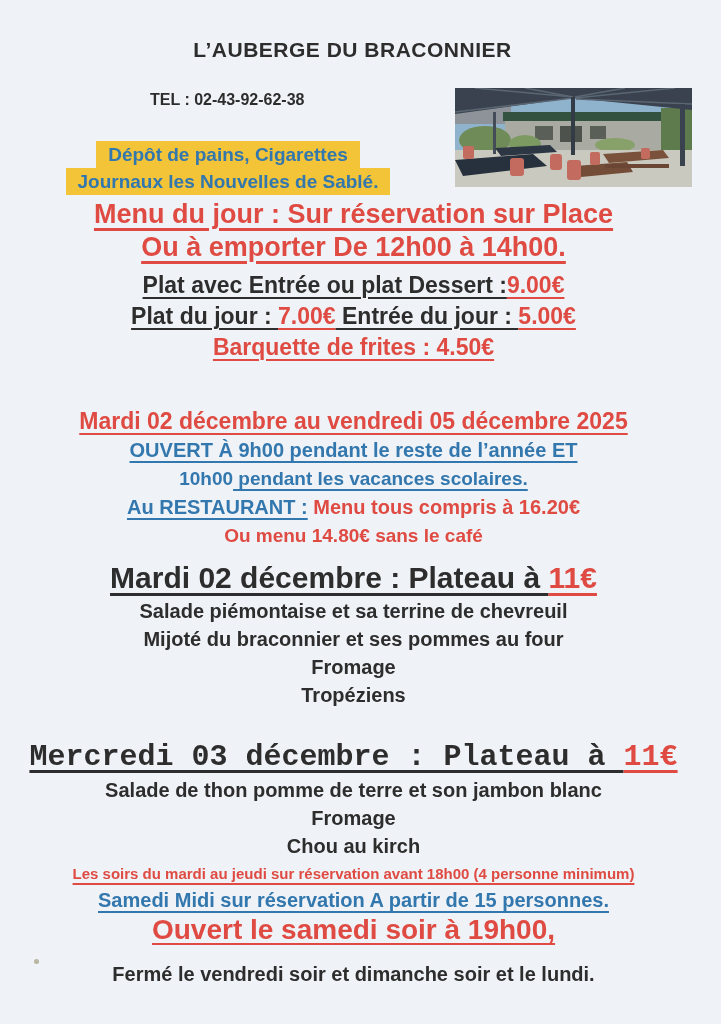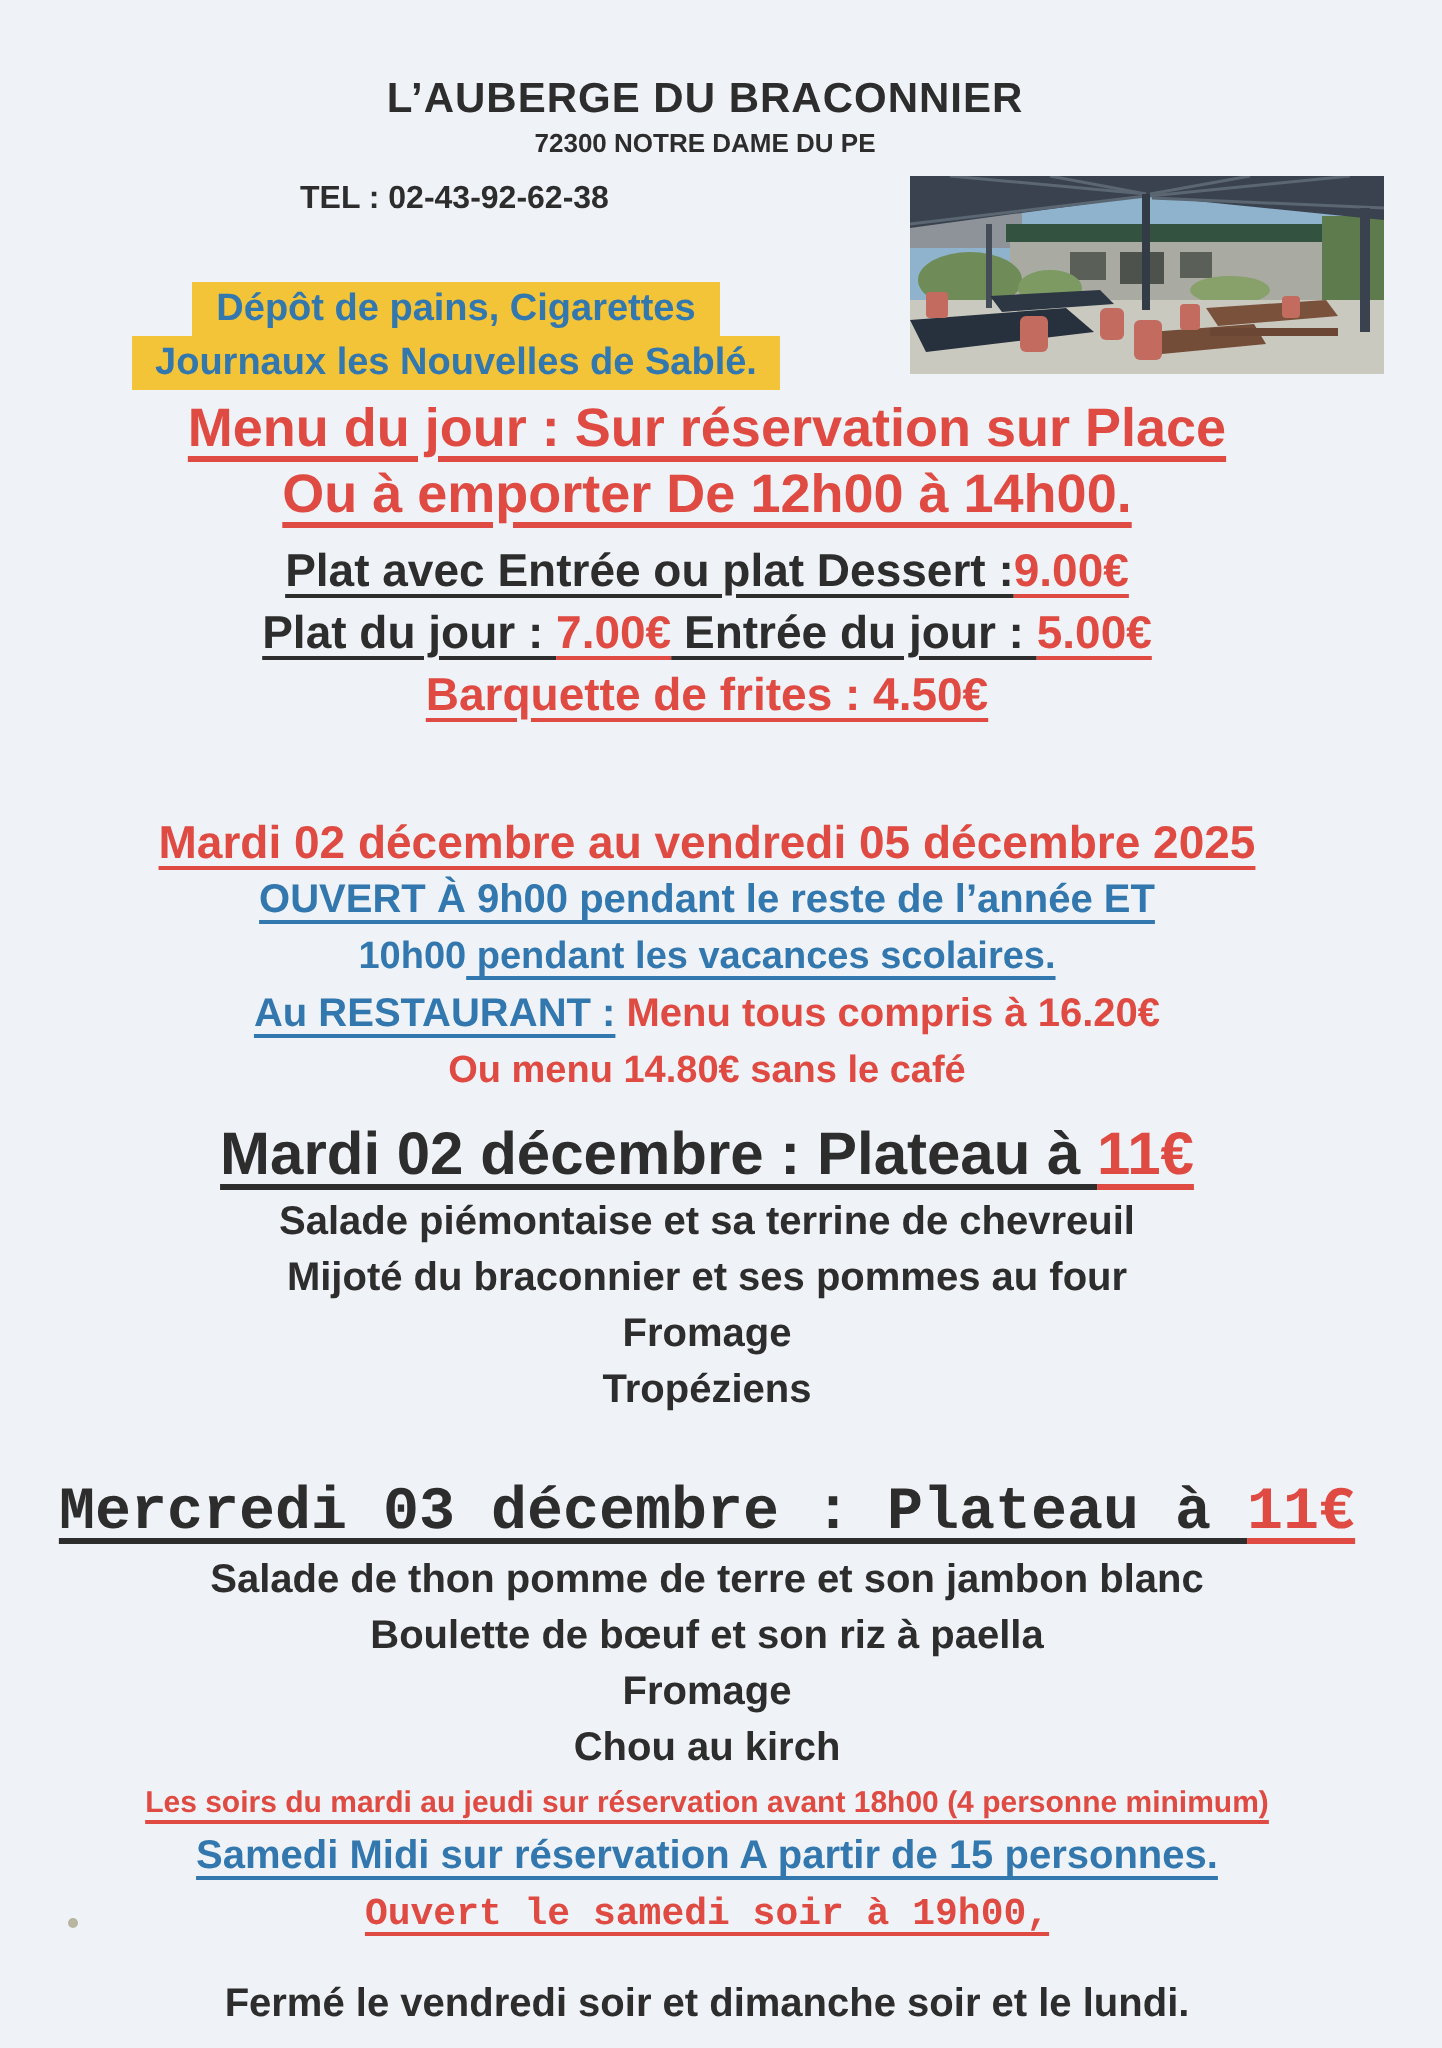--- a/index.html
+++ b/index.html
@@ -69,34 +69,33 @@
   .dates{font-size:23px;line-height:29px;margin-top:44px;}
   .hours1{font-size:20px;line-height:29px;}
   .hours2{font-size:19px;line-height:28px;color:var(--blue);}
   .resto{font-size:20px;line-height:29px;}
   .resto-alt{font-size:19px;line-height:27px;color:var(--red);}
   .day-header{font-size:30px;line-height:38px;margin-top:10px;}
   .day-header.second{margin-top:29px;font-family:Liberation Mono, monospace;}
   .dish{font-size:20px;line-height:28px;color:var(--ink);}
   .foot-small{font-size:15px;line-height:24px;margin-top:2px;color:var(--red);}
   .foot-blue{font-size:20px;line-height:29px;color:var(--blue);}
-  .foot-red{font-size:19px;line-height:29px;color:var(--red);font-family:Liberation Mono, monospace;}
+  .foot-red{font-size:28px;line-height:29px;color:var(--red);}
   .foot-closed{font-size:20px;line-height:29px;margin-top:16px;color:var(--ink);}
   .speck{
     position:absolute;left:34px;top:959px;width:5px;height:5px;border-radius:50%;
     background:#9a9572;opacity:.65;
   }
 </style>
 </head>
 <body>
 
 <div class="page">
 
   <div class="title">L’AUBERGE DU BRACONNIER</div>
-  <div class="address">72300 NOTRE DAME DU PE</div>
   <div class="tel">TEL : 02-43-92-62-38</div>
 
   <div class="photo" title="Photo de la terrasse : pergola, tables et chaises roses sur gravier">
     <svg viewBox="0 0 237 99" preserveAspectRatio="none" aria-hidden="true">
       <rect x="0" y="0" width="237" height="65" fill="#8fb2cd"></rect>
       <polygon points="0,18 28,8 56,18 56,36 0,36" fill="#8e9399"></polygon>
       <rect x="50" y="28" width="160" height="36" fill="#a9aaa2"></rect>
       <rect x="48" y="24" width="165" height="9" fill="#33523f"></rect>
       <rect x="80" y="38" width="18" height="14" fill="#5a5f58"></rect>
       <rect x="105" y="38" width="22" height="16" fill="#4d524c"></rect>
@@ -161,21 +160,20 @@
     <div class="resto-alt">Ou menu 14.80€ sans le café</div>
 
     <div class="day-header"><span class="ink u3">Mardi 02 décembre : Plateau à </span><span class="red u3">11€</span></div>
     <div class="dish">Salade piémontaise et sa terrine de chevreuil</div>
     <div class="dish">Mijoté du braconnier et ses pommes au four</div>
     <div class="dish">Fromage</div>
     <div class="dish">Tropéziens</div>
 
     <div class="day-header second"><span class="ink u3">Mercredi 03 décembre : Plateau à </span><span class="red u3">11€</span></div>
     <div class="dish">Salade de thon pomme de terre et son jambon blanc</div>
-    <div class="dish">Boulette de bœuf et son riz à paella</div>
     <div class="dish">Fromage</div>
     <div class="dish">Chou au kirch</div>
 
     <div class="foot-small"><span class="u">Les soirs du mardi au jeudi sur réservation avant 18h00 (4 personne minimum)</span></div>
     <div class="foot-blue"><span class="u">Samedi Midi sur réservation A partir de 15 personnes.</span></div>
     <div class="foot-red"><span class="u">Ouvert le samedi soir à 19h00,</span></div>
     <div class="foot-closed">Fermé le vendredi soir et dimanche soir et le lundi.</div>
 
   </div>
 

